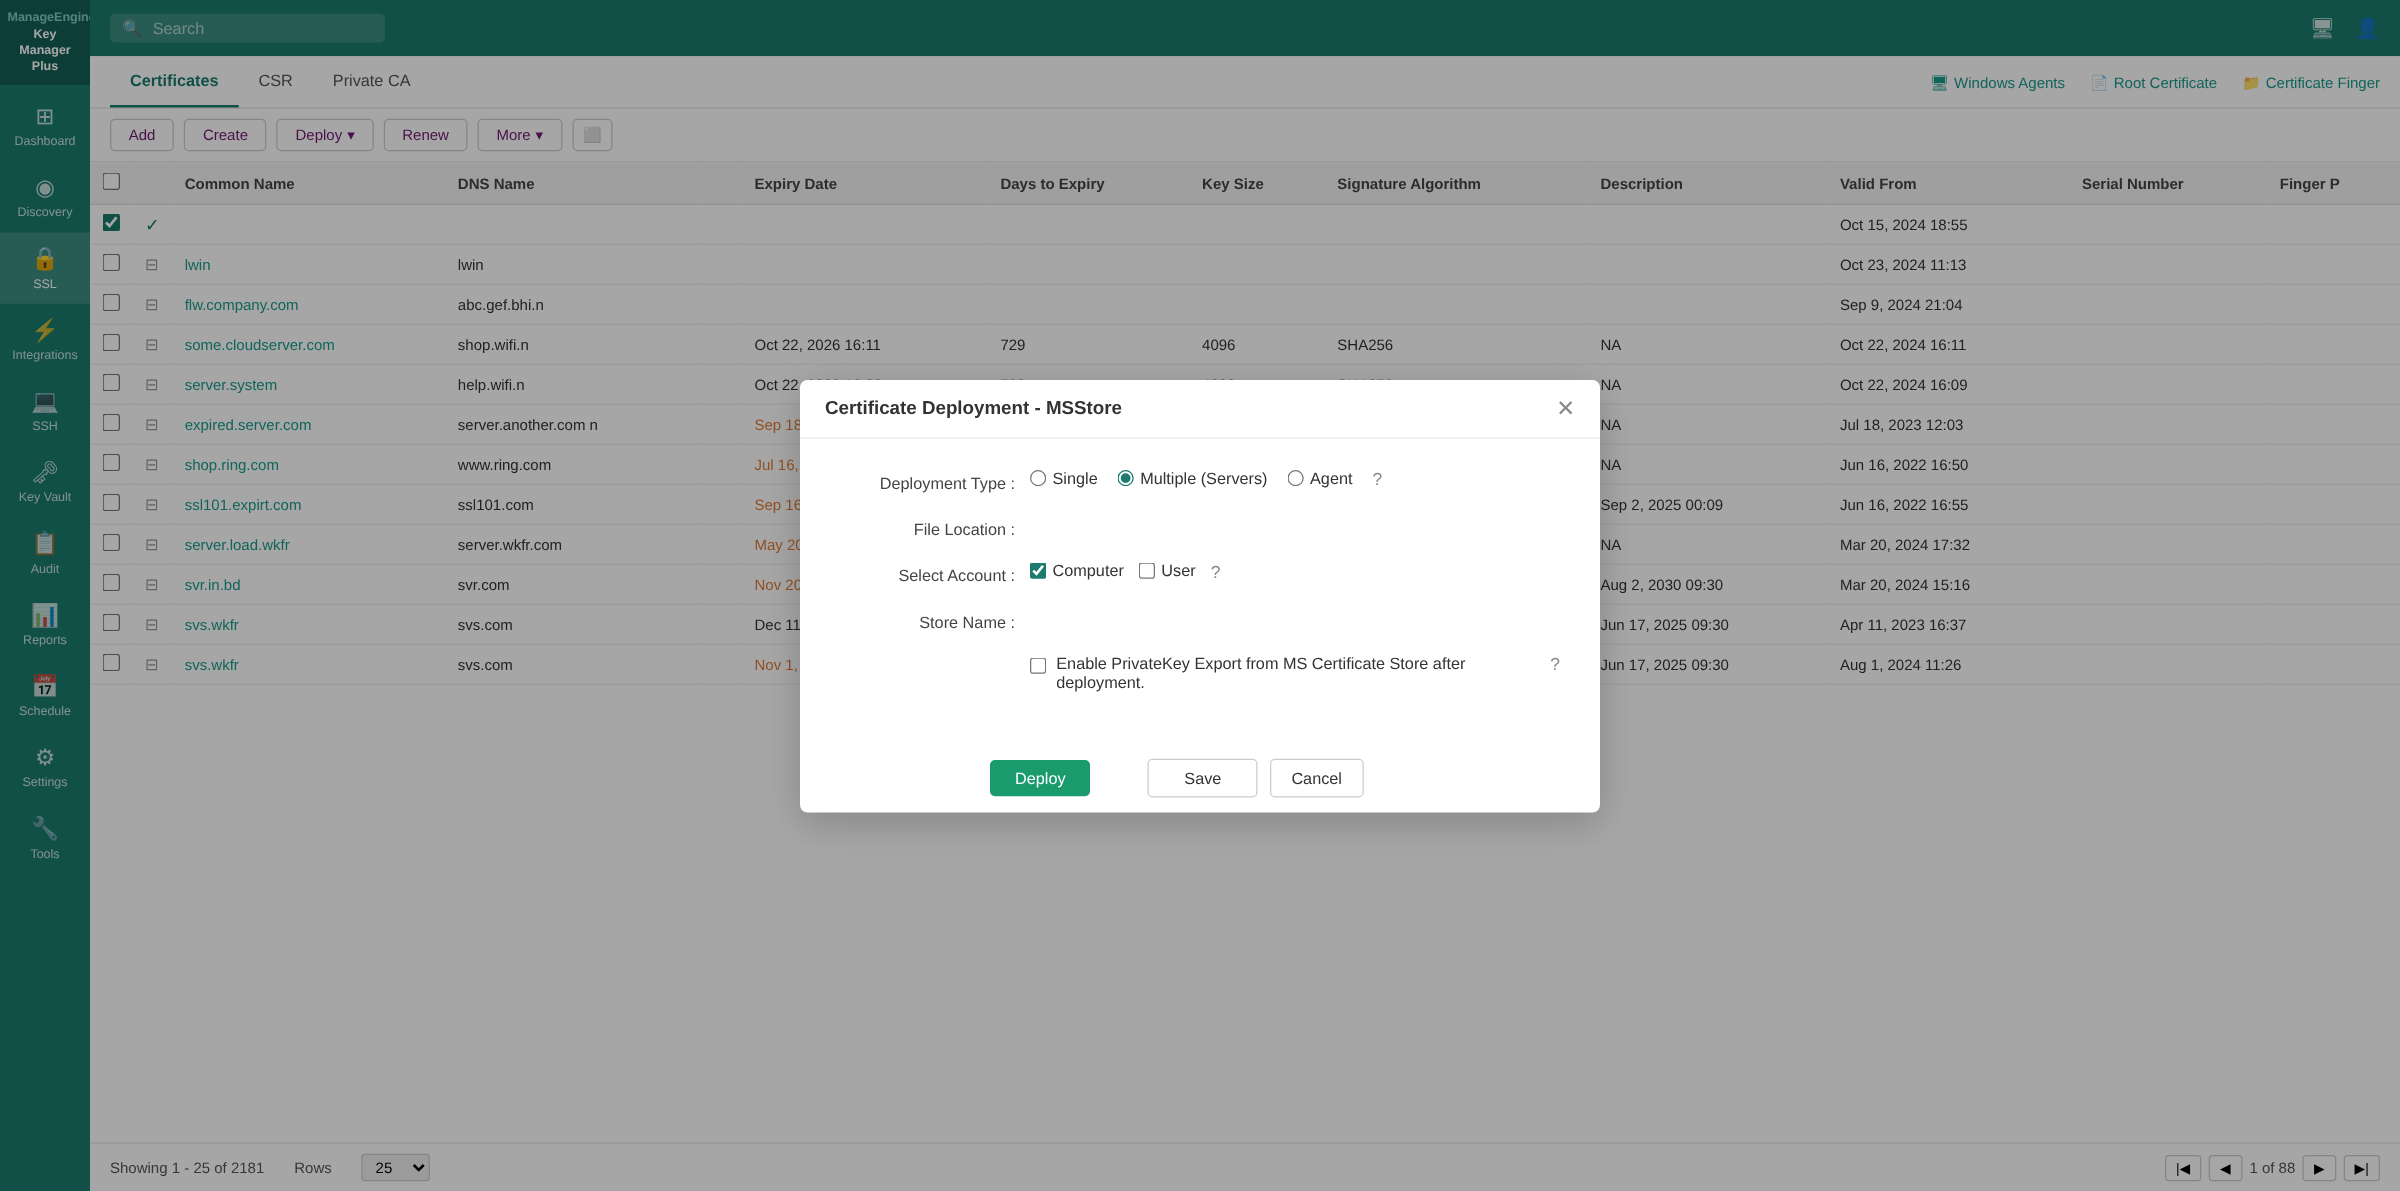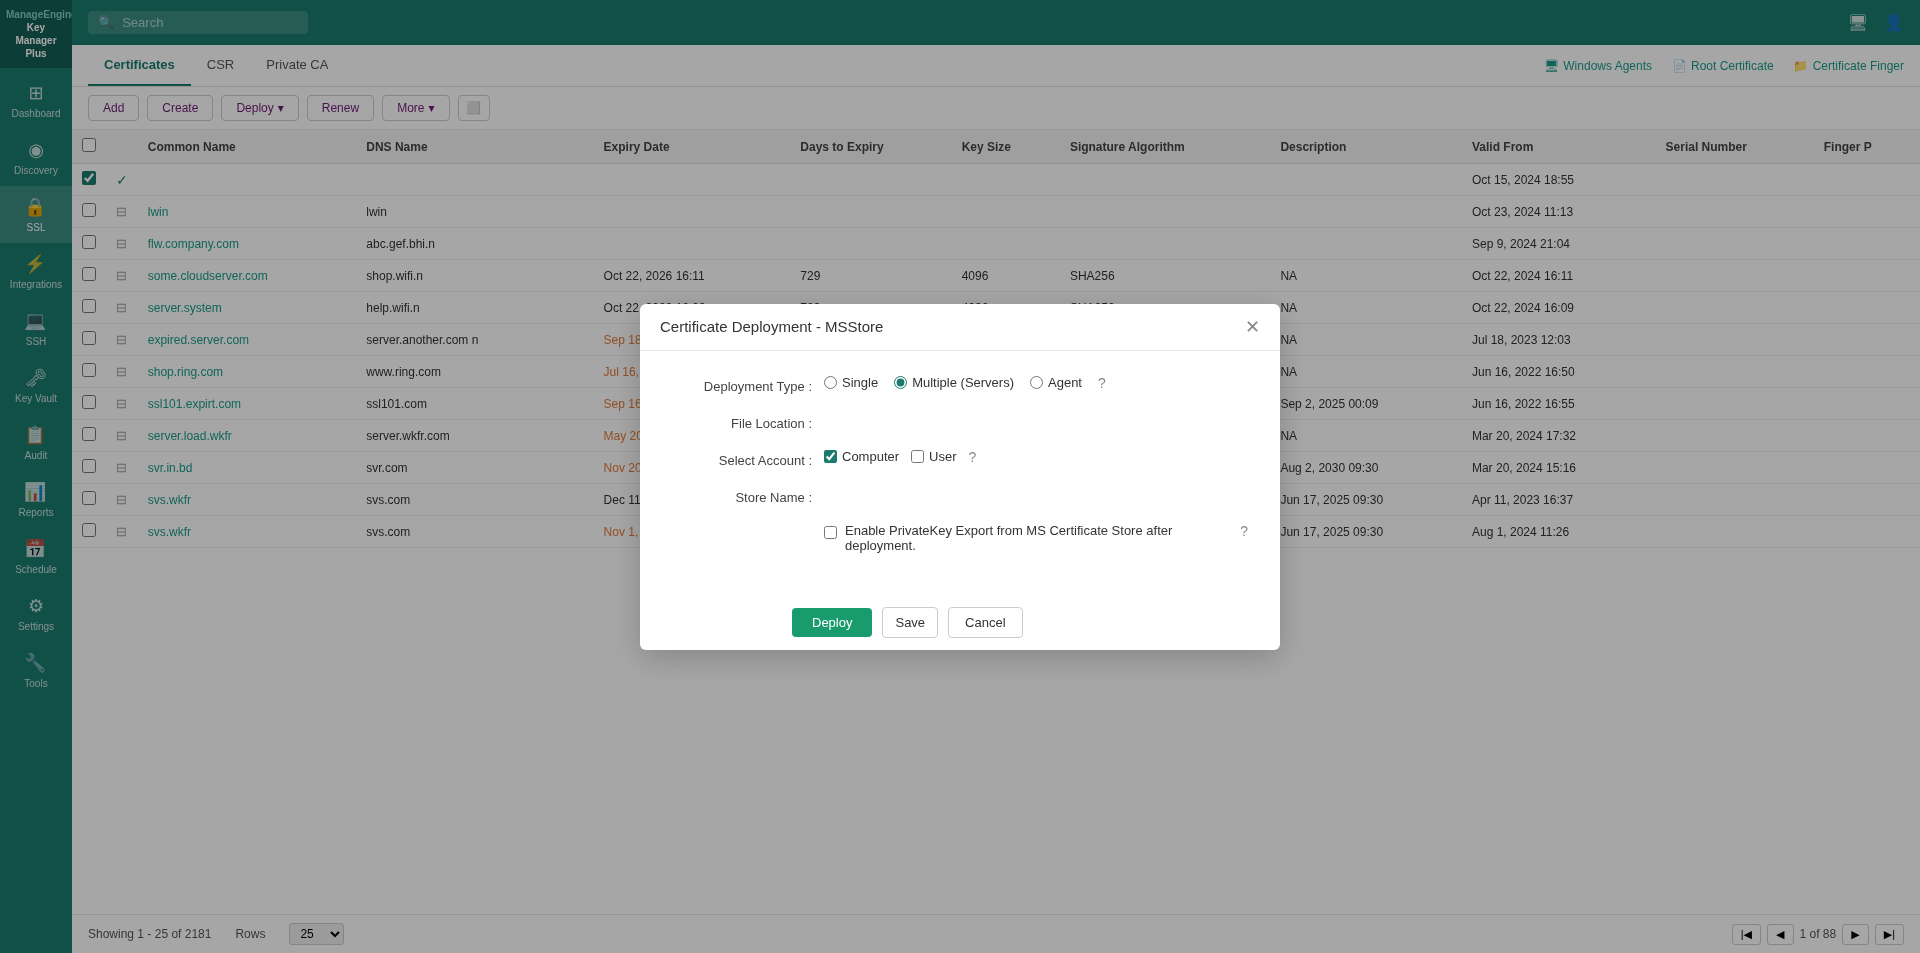--- a/index.html
+++ b/index.html
@@ -65,21 +65,21 @@
     .page-btn { padding: 3px 8px; border: 1px solid #ccc; background: #fff; border-radius: 3px; cursor: pointer; font-size: 11px; }
 
     
     .top-links { margin-left: auto; display: flex; align-items: center; gap: 20px; font-size: 12px; color: #1a9b8a; cursor: pointer; }
     .top-link { display: flex; align-items: center; gap: 4px; }
 
     
     .modal-overlay { position: fixed; top: 0; left: 0; width: 100%; height: 100%; background: rgba(0,0,0,0.35); display: flex; align-items: center; justify-content: center; z-index: 1000; }
     .modal { background: #fff; border-radius: 6px; width: 640px; box-shadow: 0 8px 32px rgba(0,0,0,0.2); }
     .modal-header { display: flex; align-items: center; justify-content: space-between; padding: 14px 20px; border-bottom: 1px solid #e8e8e8; }
-    .modal-title { font-size: 15px; font-weight: 400; color: #333; }
+    .modal-title { font-size: 15px; font-weight: 700; color: #333; }
     .modal-close { background: none; border: none; cursor: pointer; color: #888; font-size: 18px; line-height: 1; }
     .modal-body { padding: 24px 32px; }
     .form-row { display: flex; align-items: flex-start; margin-bottom: 18px; gap: 12px; }
     .form-label { width: 140px; text-align: right; padding-top: 4px; font-size: 13px; color: #444; flex-shrink: 0; }
     .form-control { flex: 1; }
     .radio-group { display: flex; align-items: center; gap: 16px; }
     .radio-option { display: flex; align-items: center; gap: 5px; font-size: 13px; cursor: pointer; }
     .radio-option input[type=radio] { accent-color: #1a7b6e; cursor: pointer; }
     .file-row { display: flex; align-items: center; gap: 8px; }
     .file-input { flex: 1; border: 1px solid #ccc; border-radius: 3px; padding: 5px 8px; font-size: 12px; outline: none; }
@@ -88,21 +88,21 @@
     .check-option { display: flex; align-items: center; gap: 5px; font-size: 13px; cursor: pointer; }
     .check-option input[type=checkbox] { accent-color: #1a7b6e; cursor: pointer; }
     .store-name-input { flex: 1; border: 1px solid #ccc; border-radius: 3px; padding: 5px 8px; font-size: 12px; background: #fffff0; outline: none; }
     .get-stores-link { color: #1a9b8a; font-size: 13px; cursor: pointer; white-space: nowrap; }
     .help-icon { color: #888; cursor: pointer; font-size: 14px; }
     .enable-row { padding-left: 152px; justify-content: center; }
     .enable-check { display: flex; align-items: flex-start; gap: 8px; }
     .enable-check input { margin-top: 3px; accent-color: #1a7b6e; cursor: pointer; }
     .modal-footer { padding: 12px 20px; display: flex; align-items: center; gap: 10px; padding-left: 152px; }
     .btn-deploy { background: #1a9b6e; color: #fff; border: none; padding: 7px 20px; border-radius: 4px; cursor: pointer; font-size: 13px; font-weight: 500; }
-    .btn-save { background: #fff; color: #333; border: 1px solid #ccc; padding: 7px 12px; border-radius: 4px; cursor: pointer; font-size: 13px; }
+    .btn-save { background: #fff; color: #333; border: 1px solid #ccc; padding: 7px 28px; border-radius: 4px; cursor: pointer; font-size: 13px; margin-left: 36px; }
     .btn-cancel { background: #fff; color: #333; border: 1px solid #ccc; padding: 7px 16px; border-radius: 4px; cursor: pointer; font-size: 13px; }
 
     .rows-select { padding: 2px 6px; border: 1px solid #ccc; border-radius: 3px; font-size: 12px; }
   </style>
 </head>
 <body>
 
 <div class="app-shell">
 
   <div class="sidebar">

